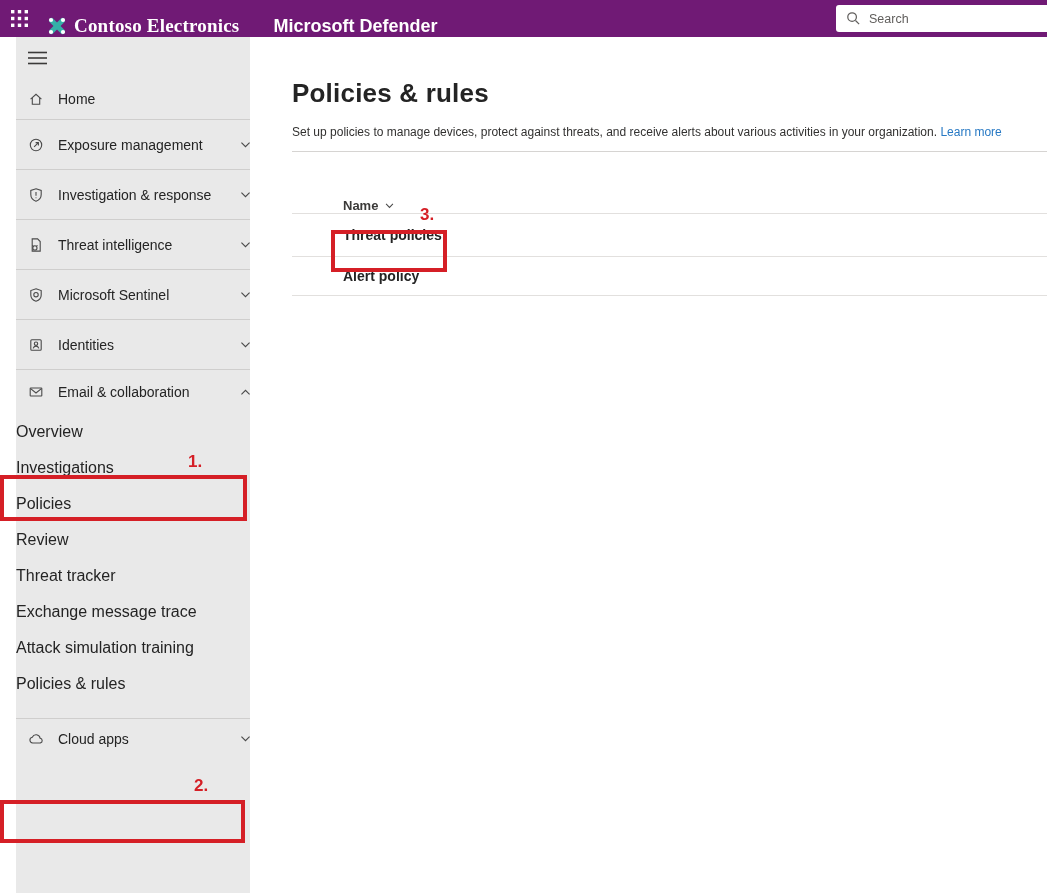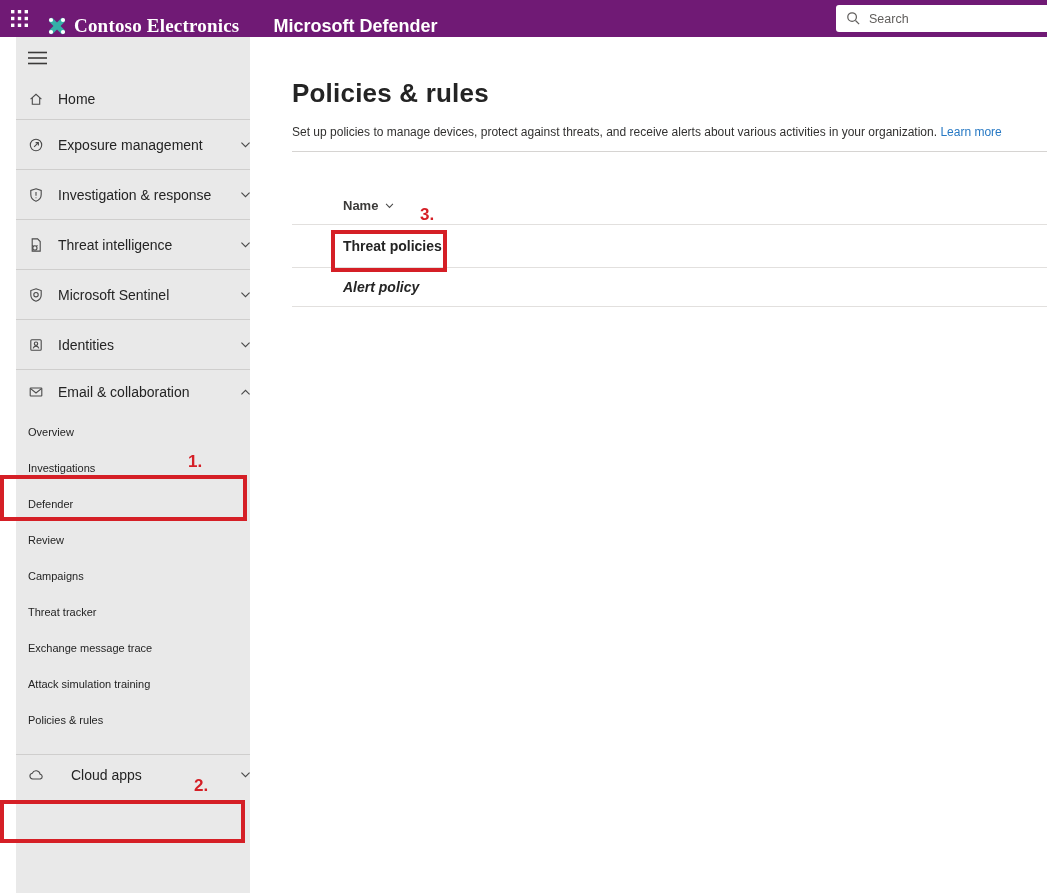--- a/index.html
+++ b/index.html
@@ -49,47 +49,47 @@
     border-bottom: 1px solid #cfcecd;
   }
   .nav-item.first { height: 41px; }
   .nav-item .nav-icon { width: 16px; height: 16px; flex: 0 0 16px; display: flex; }
   .nav-item .nav-label { font-size: 14px; font-weight: 400; color: #242424; margin-left: 14px; flex: 1; }
   .nav-item.first .nav-label { font-weight: 400; }
   .nav-item .chev { width: 13px; height: 13px; display: flex; }
   .nav-item.email-row { height: 44px; border-bottom: none; }
   .subnav-item {
     height: 36px; display: flex; align-items: center;
-    padding-left: 12px; font-size: 11px; color: #242424; cursor: pointer;
+    padding-left: 0; font-size: 16px; color: #242424; cursor: pointer;
   }
   .subnav-divider { border-top: 1px solid #cfcecd; margin-top: 16px; }
-  .nav-item.cloud-row { height: 39px; border-bottom: none; gap: 13px; }
+  .nav-item.cloud-row { height: 39px; border-bottom: none; }
 
   
   .main {
     position: absolute; top: 37px; left: 250px; right: 0; bottom: 0;
     background: #ffffff; padding-left: 42px;
   }
   .page-title { margin-top: 41px; font-size: 26px; font-weight: 700; color: #242424; letter-spacing: .2px; }
   .page-desc { margin-top: 16px; font-size: 12px; color: #323130; }
   .learn-more { color: #2779c4; text-decoration: none; cursor: pointer; }
   .desc-divider { border: none; border-top: 1px solid #d6d4d2; margin-top: 12px; margin-right: 0; }
 
   .table-header {
-    margin-top: 46px; padding-left: 51px; padding-bottom: 11px;
+    margin-top: 46px; padding-left: 51px; 
     display: flex; align-items: center; gap: 6px;
     border-bottom: 1px solid #e2e0de;
     font-size: 13px; font-weight: 700; color: #3b3a39;
   }
   .table-row {
     height: 43px; display: flex; align-items: center; padding-left: 51px;
     border-bottom: 1px solid #e2e0de;
     font-size: 14px; font-weight: 700; color: #242424; cursor: pointer;
   }
-  .table-row.row-2 { height: 39px; font-style: italic; }
+  .table-row.row-2 { height: 39px; }
 
   
   .anno-box { position: absolute; border: 4px solid #d51f26; z-index: 30; pointer-events: none; }
   .anno-box-1 { left: 0px;  top: 475px; width: 247px; height: 46px; }
   .anno-box-2 { left: 0px;  top: 800px; width: 245px; height: 43px; }
   .anno-box-3 { left: 331px; top: 230px; width: 116px; height: 42px; }
   .anno-label { position: absolute; color: #d51f26; font-size: 17px; font-weight: 700; z-index: 31; pointer-events: none; }
   .anno-label-1 { left: 188px; top: 452px; }
   .anno-label-2 { left: 194px; top: 776px; }
   .anno-label-3 { left: 420px; top: 205px; }
@@ -254,23 +254,22 @@
     <span class="nav-label">Email &amp; collaboration</span>
     <span class="chev">
       <svg width="13" height="13" viewBox="0 0 16 16" fill="none" stroke="#4a4a4a" stroke-width="1.4">
           <path d="M3 10.4 L8 5.4 L13 10.4"></path>
         </svg>
     </span>
   </div>
 
   <div class="subnav-item">Overview</div>
   <div class="subnav-item">Investigations</div>
-  <div class="subnav-item">Defender</div>
+  <div class="subnav-item">Policies</div>
   <div class="subnav-item">Review</div>
-  <div class="subnav-item">Campaigns</div>
   <div class="subnav-item">Threat tracker</div>
   <div class="subnav-item">Exchange message trace</div>
   <div class="subnav-item">Attack simulation training</div>
   <div class="subnav-item">Policies &amp; rules</div>
 
   <div class="subnav-divider"></div>
 
   <div class="nav-item cloud-row">
     <span class="nav-icon">
       <svg width="16" height="16" viewBox="0 0 16 16" fill="none" stroke="#4a4a4a" stroke-width="1.1">

